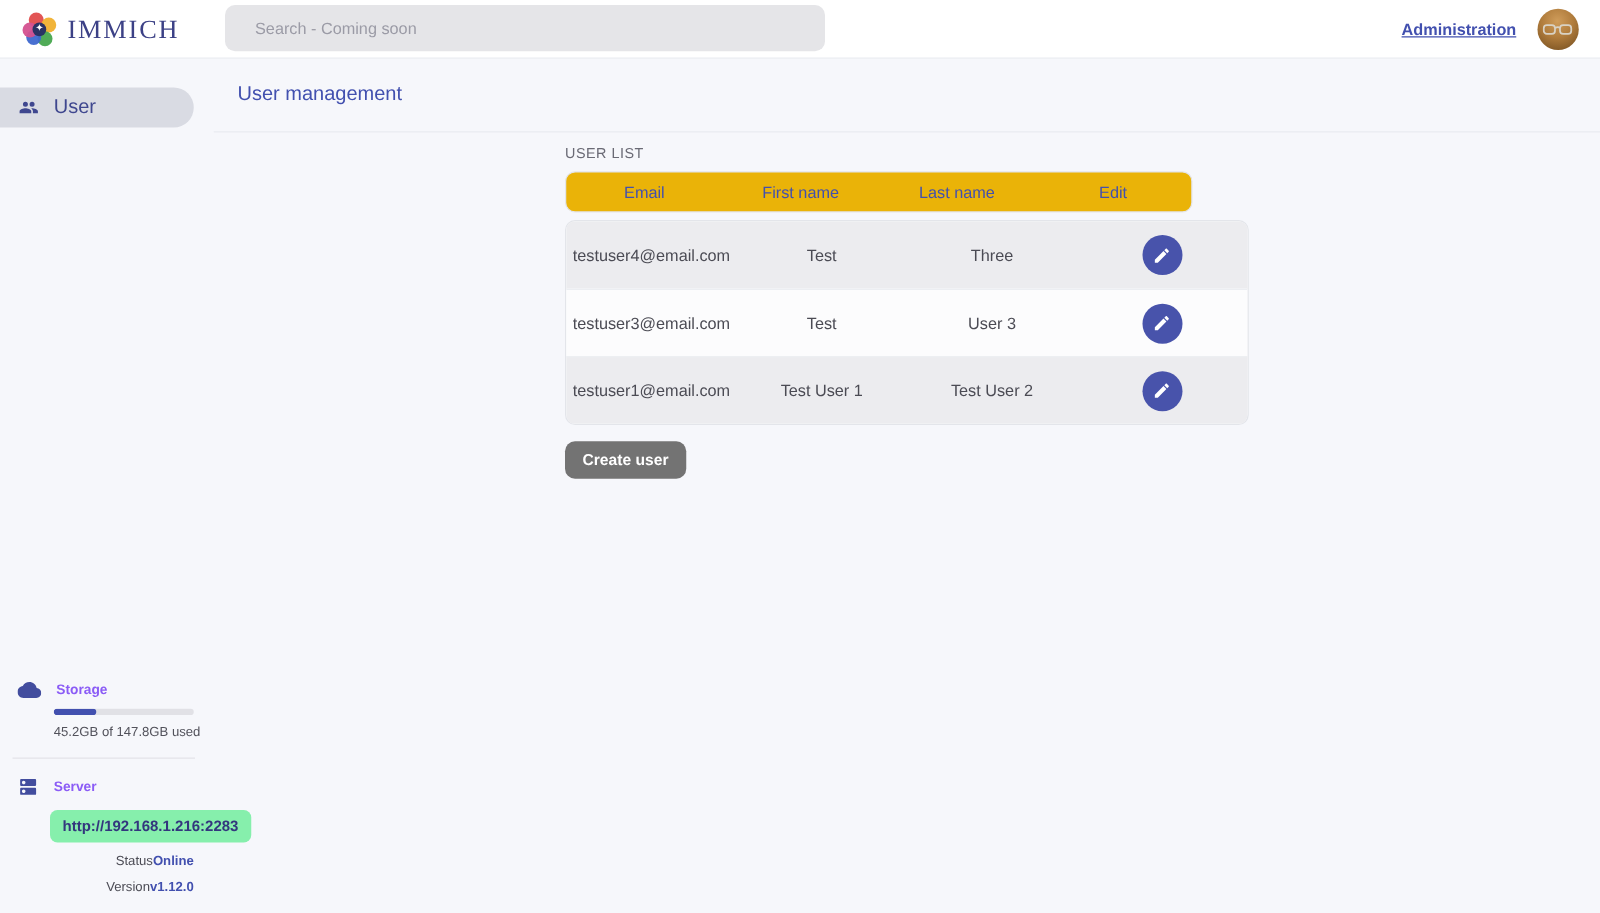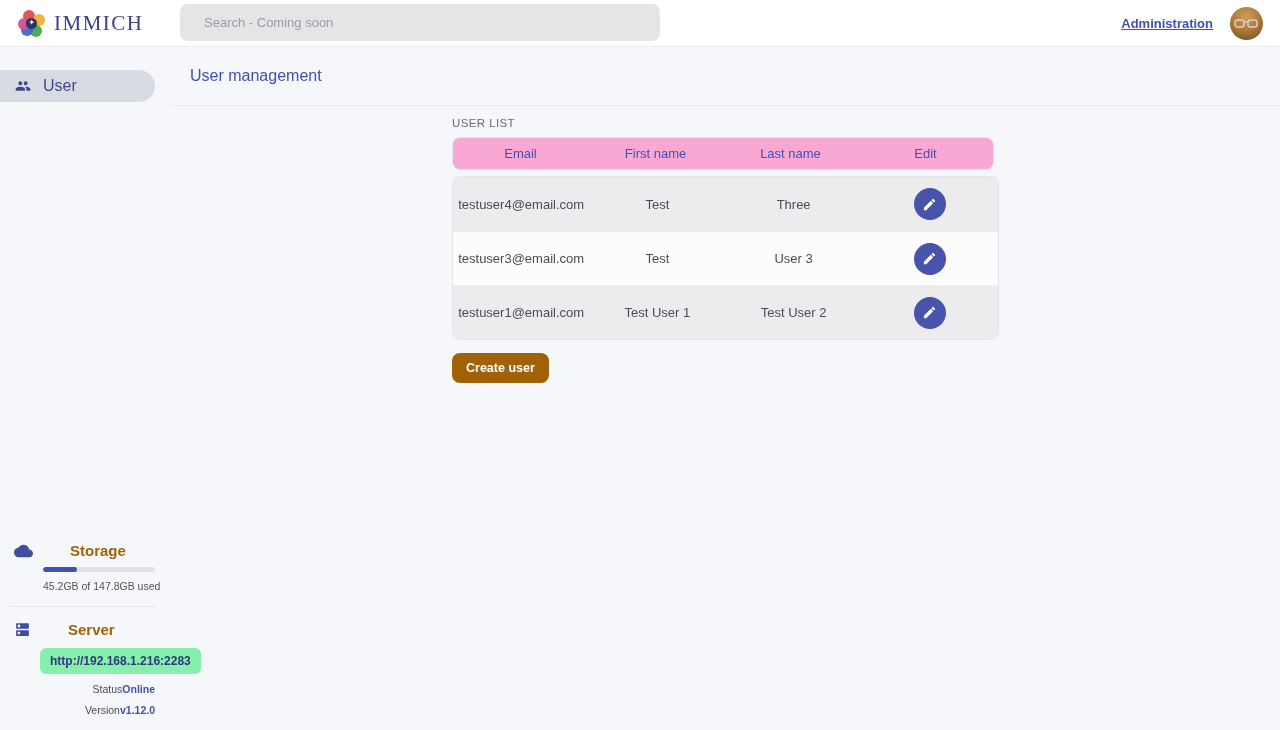--- a/index.html
+++ b/index.html
@@ -64,21 +64,21 @@
   .nav-pill {
     position:absolute; top:23px; left:0; width:155px; height:32px;
     background:#d9dbe3; border-radius:0 16px 16px 0;
     display:flex; align-items:center; gap:12px; padding-left:15px;
     cursor:pointer;
   }
   .nav-pill .label { font-size:16px; color:#3f478f; }
 
   .sidebar-bottom { position:absolute; bottom:0; left:0; width:171px; padding-bottom:14px; }
   .side-sec-head { display:flex; align-items:center; gap:12px; padding-left:14px; }
-  .side-sec-head .label { font-size:15px; font-weight:bold; color:#a16207;margin-left:25px; }
+  .side-sec-head .label { font-size:11px; font-weight:bold; color:#8b5cf6; }
   .progress-track {
     margin:8px 0 0 43px; width:112px; height:5px;
     background:#e1e1e6; border-radius:3px; overflow:hidden;
   }
   .progress-fill { height:100%; background:#4250af; border-radius:3px; }
   .usage-text { margin:8px 0 0 43px; font-size:10.5px; color:#52525b; }
   .side-divider { margin:14px 0 14px 10px; width:146px; border-top:1px solid #e4e4e9; }
   .url-chip {
     margin:10px 0 0 40px; display:inline-block;
     background:#86efac; border-radius:6px; padding:6px 10px;
@@ -96,22 +96,22 @@
     position:absolute; left:171px; top:47px; width:1109px; height:59px;
     border-bottom:1px solid #e9ebf1; display:flex; align-items:center; padding-left:19px;
   }
   .page-title { font-size:16px; font-weight:400; color:#4250af; }
 
   .content { position:absolute; left:452px; top:106px; width:548px; }
   .section-label {
     margin-top:11px; font-size:11.5px; letter-spacing:.4px; color:#6a6a75;
   }
   .table-head {
-    margin-top:8px; height:33px; width:542px;
-    background:#f9a8d4; border:1px solid #e3e5ea; border-radius:8px;
+    margin-top:8px; height:33px; width:502px;
+    background:#eab308; border:1px solid #e3e5ea; border-radius:8px;
     display:grid; grid-template-columns:repeat(4,1fr); align-items:center;
   }
   .table-head span {
     text-align:center; font-size:13px; font-weight:500; color:#4250af; cursor:default;
   }
   .table-body {
     margin-top:6px; width:547px;
     border:1px solid #e3e5ea; border-radius:8px; overflow:hidden; background:#fcfcfd;
   }
   .table-row {
@@ -120,21 +120,21 @@
   .table-row + .table-row { border-top:1px solid #eceef2; }
   .table-row:nth-child(odd) { background:#ececef; }
   .table-row:nth-child(even) { background:#fcfcfd; }
   .cell { text-align:center; font-size:13px; color:#4b4b54; }
   .edit-cell { display:flex; justify-content:center; }
   .edit-btn {
     width:32px; height:32px; border-radius:50%; border:none; cursor:pointer;
     background:#4853ab; display:flex; align-items:center; justify-content:center;
   }
   .create-btn {
-    margin-top:13px; background:#a16207; color:#ffffff;
+    margin-top:13px; background:#737373; color:#ffffff;
     border:none; border-radius:8px; padding:8px 14px;
     font-size:12.5px; font-weight:bold; cursor:pointer;
     font-family:"Liberation Sans", sans-serif;
   }
 </style>
 </head>
 <body>
 
 <header class="topbar">
   <div class="brand">

